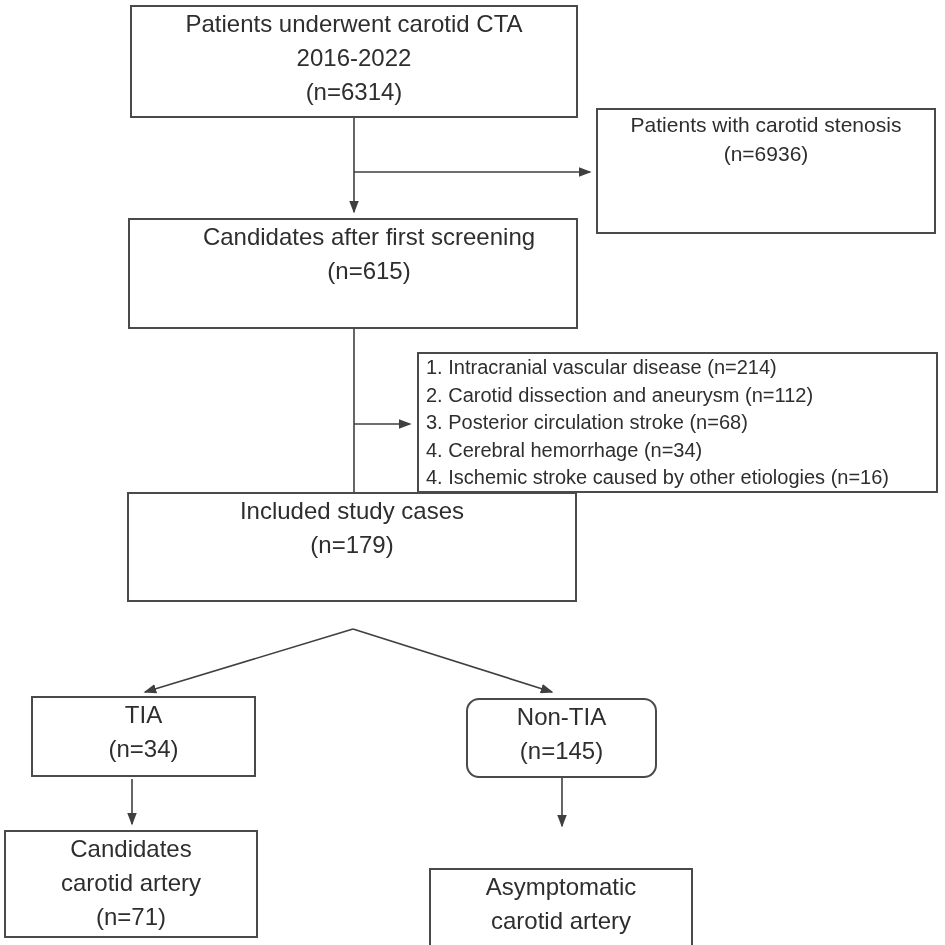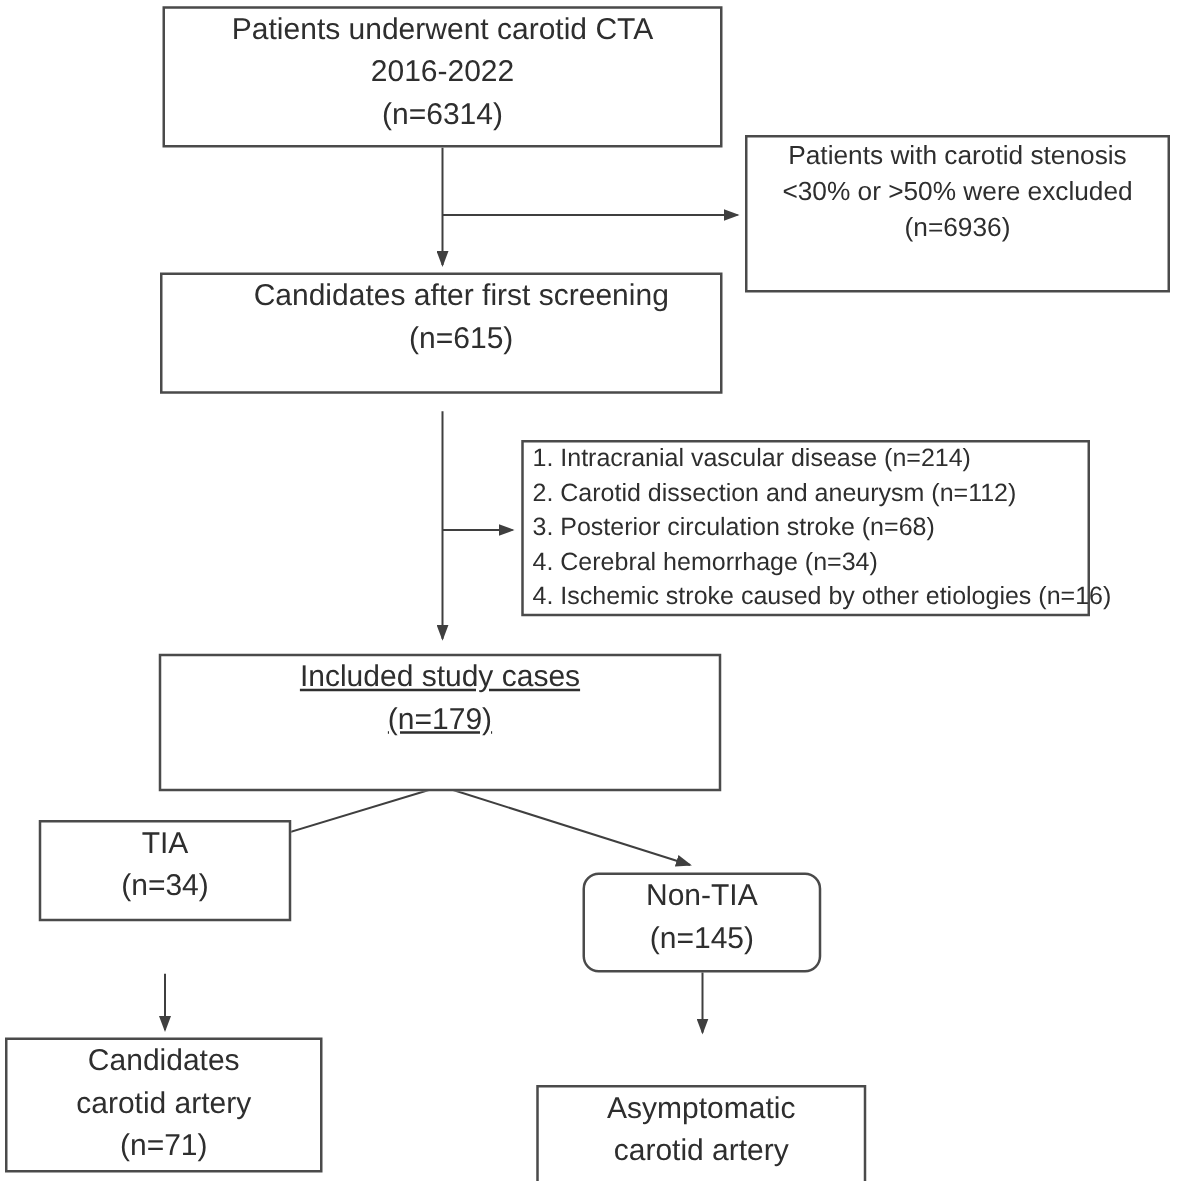--- a/index.html
+++ b/index.html
@@ -71,43 +71,42 @@
   </svg>
 
   <div class="box fs24" style="left:130px; top:5px; width:448px; height:113px;">
     <div class="line">Patients underwent carotid CTA</div>
     <div class="line">2016-2022</div>
     <div class="line">(n=6314)</div>
   </div>
 
   <div class="box fs21" style="left:596px; top:108px; width:340px; height:126px;">
     <div class="line">Patients with carotid stenosis</div>
-    <div class="line">&lt;30% or &gt;50% were excluded</div>
     <div class="line">(n=6936)</div>
   </div>
 
-  <div class="box fs24" style="left:128px; top:218px; width:450px; height:97px;padding-left:32px;">
+  <div class="box fs24" style="left:128px; top:218px; width:450px; height:111px;padding-left:32px;">
     <div class="line">Candidates after first screening</div>
     <div class="line">(n=615)</div>
   </div>
 
-  <div class="box list-box" style="left:417px; top:352px; width:455px; height:141px;">
+  <div class="box list-box" style="left:417px; top:352px; width:521px; height:141px;">
     <div class="line">1. Intracranial vascular disease (n=214)</div>
     <div class="line">2. Carotid dissection and aneurysm (n=112)</div>
     <div class="line">3. Posterior circulation stroke (n=68)</div>
     <div class="line">4. Cerebral hemorrhage (n=34)</div>
     <div class="line">4. Ischemic stroke caused by other etiologies (n=16)</div>
   </div>
 
-  <div class="box fs24" style="left:127px; top:523px; width:450px; height:110px;text-decoration:underline;">
+  <div class="box fs24" style="left:127px; top:492px; width:450px; height:110px;">
     <div class="line">Included study cases</div>
     <div class="line">(n=179)</div>
   </div>
 
-  <div class="box fs24" style="left:31px; top:656px; width:202px; height:81px;">
+  <div class="box fs24" style="left:31px; top:696px; width:225px; height:81px;">
     <div class="line">TIA</div>
     <div class="line">(n=34)</div>
   </div>
 
   <div class="box fs24" style="left:466px; top:698px; width:191px; height:80px;border-radius:13px;">
     <div class="line">Non-TIA</div>
     <div class="line">(n=145)</div>
   </div>
 
   <div class="box fs24" style="left:4px; top:830px; width:254px; height:108px;">

